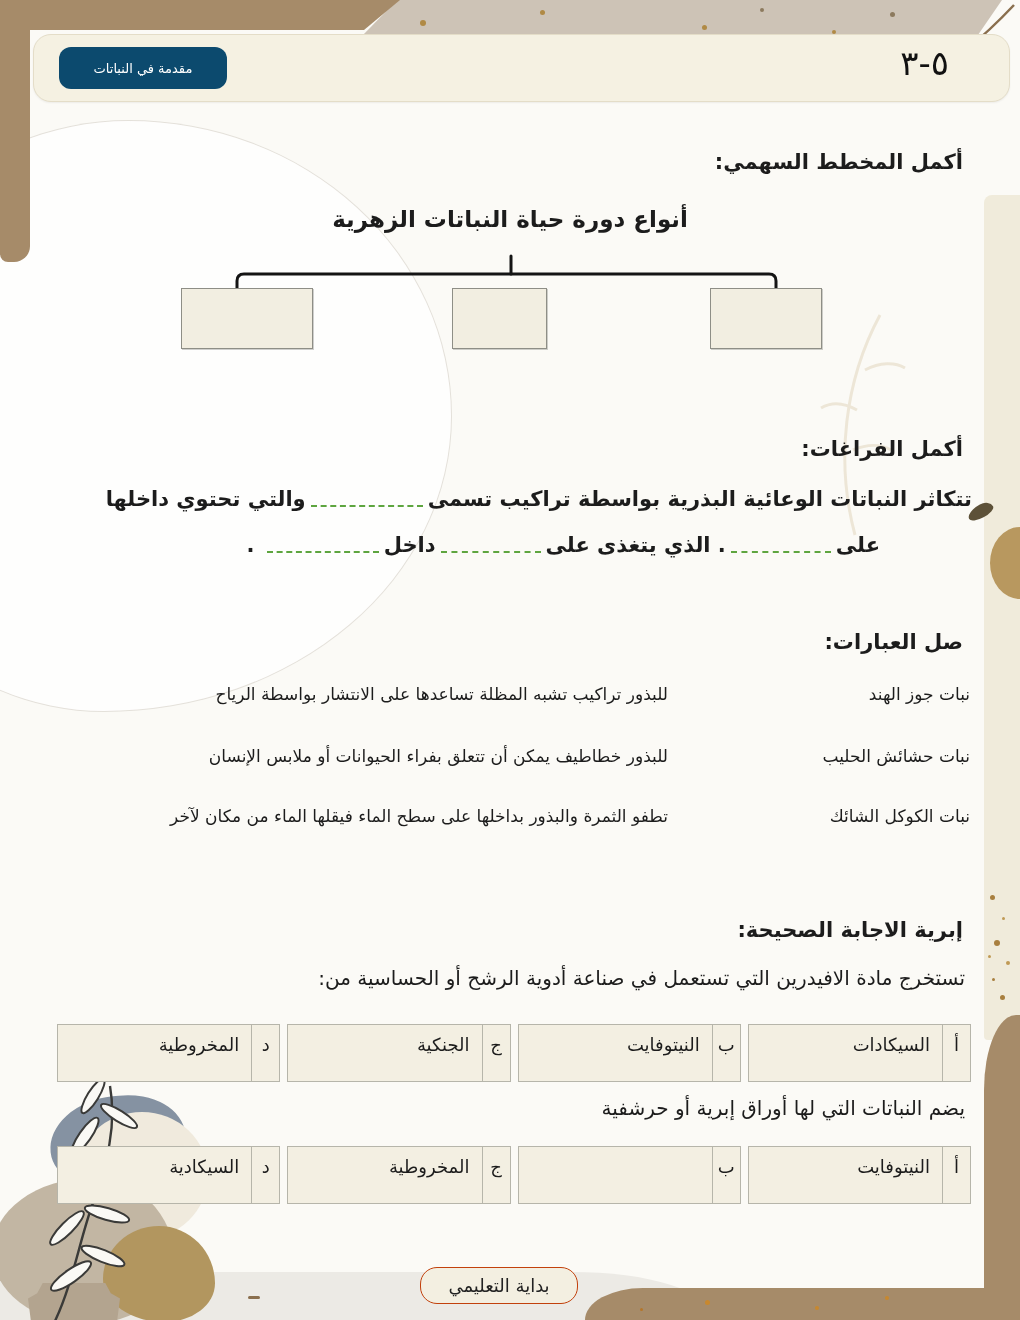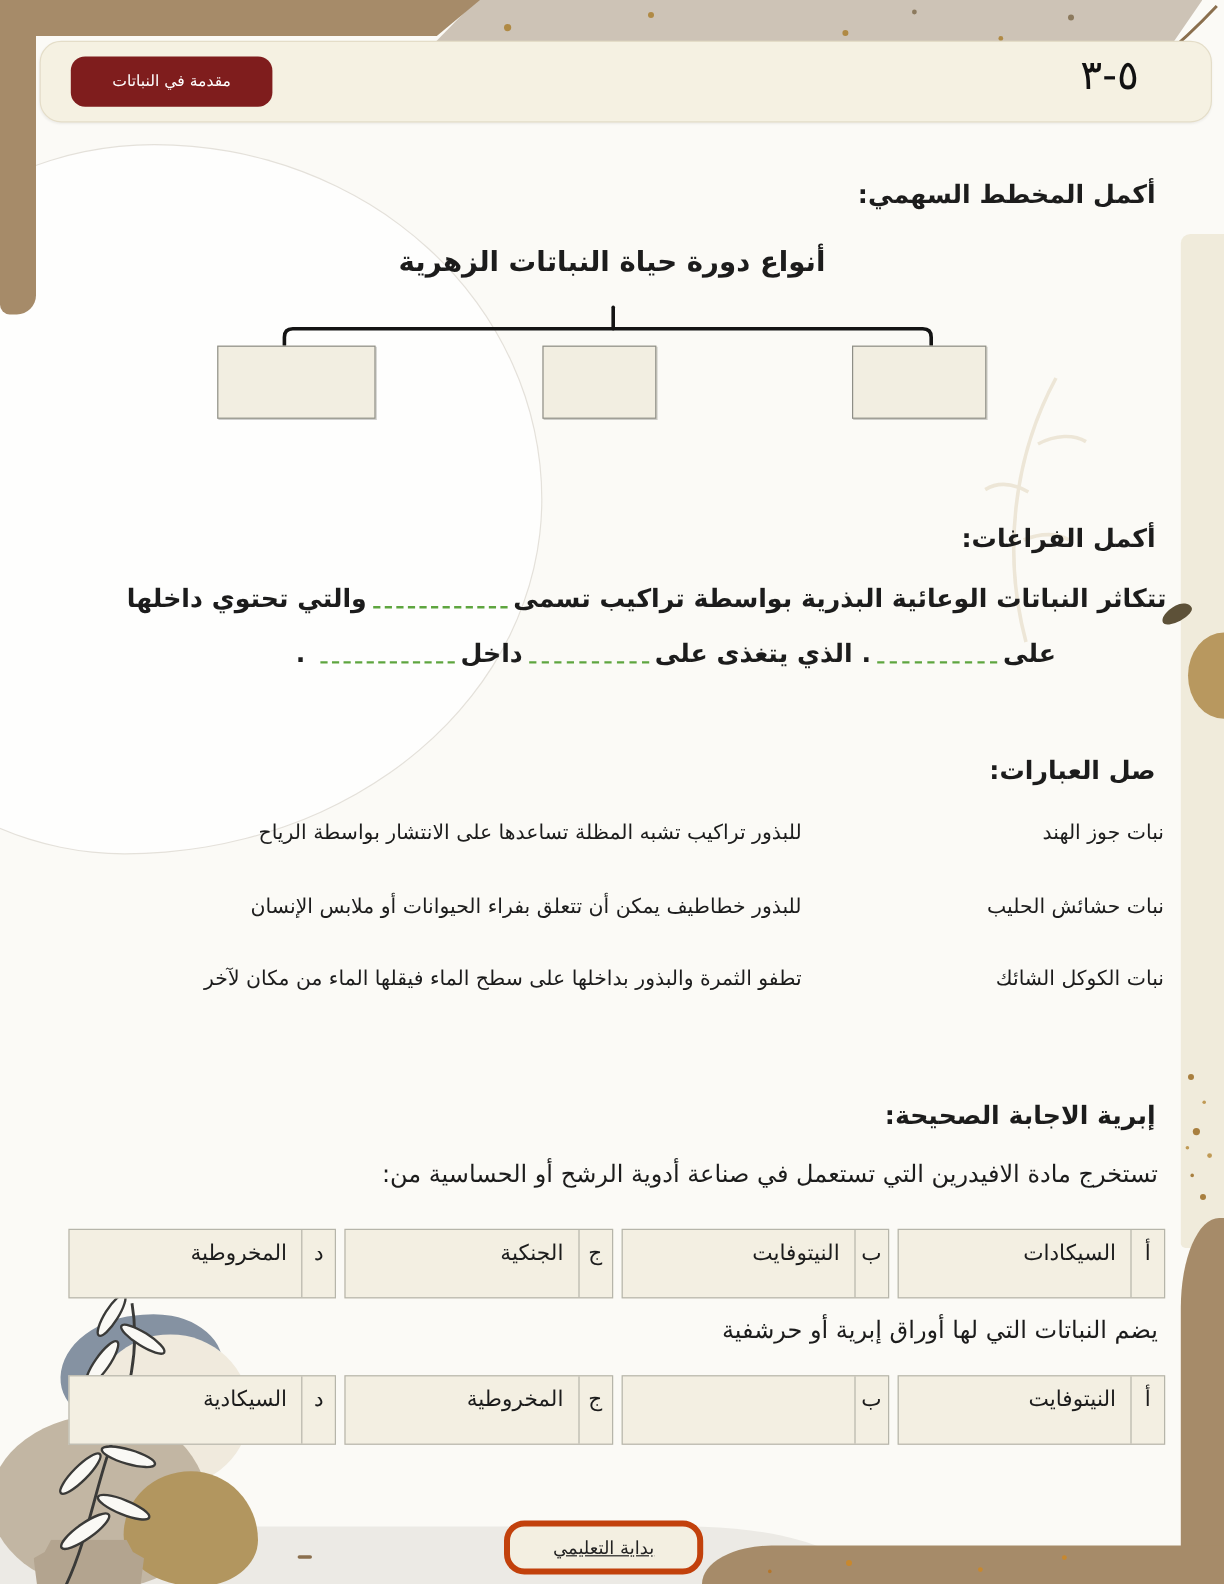--- a/index.html
+++ b/index.html
@@ -39,43 +39,43 @@
     border-radius:55% 45% 48% 52% / 50% 55% 45% 50%;}
   .bl-dark-arc{left:103px;top:1226px;width:112px;height:96px;background:#b2965f;
     border-radius:50% 50% 45% 55% / 55% 60% 40% 45%;}
   .bl-pot{left:28px;top:1283px;width:92px;height:37px;background:#b3a48f;
     clip-path:polygon(16% 0,84% 0,90% 28%,100% 42%,97% 100%,3% 100%,0 42%,10% 28%);}
   .branch-svg{left:25px;top:1078px;width:160px;height:245px;}
   .watermark-svg{right:95px;top:310px;width:140px;height:230px;opacity:.8;}
   
   .header-bar{left:33px;top:34px;width:975px;height:66px;background:#f5f1e2;
     border:1px solid #e4ddc8;border-radius:18px;box-shadow:0 1px 2px rgba(0,0,0,.06);}
-  .lesson-badge{position:absolute;left:25px;top:12px;width:168px;height:42px;background:#7f1d1d;
+  .lesson-badge{position:absolute;left:25px;top:12px;width:168px;height:42px;background:#0c4a6e;
     border-radius:12px;color:#ffffff;font-size:13px;display:flex;align-items:center;justify-content:center;}
   .section-number{position:absolute;right:60px;top:8px;font-size:34px;font-weight:normal;color:#111;}
   .page-title{position:absolute;left:185px;right:120px;top:13px;text-align:center;
     font-size:30px;font-weight:bold;color:#111;}
   
   .sec-heading{position:absolute;right:57px;font-size:21px;font-weight:bold;white-space:nowrap;}
   .root-label{left:0;right:0;top:206px;text-align:center;font-size:23px;font-weight:bold;}
   .bracket-svg{left:170px;top:248px;width:650px;height:105px;}
   .dbox{position:absolute;top:288px;height:59px;background:#f2eee1;border:1px solid #8e8e86;
     box-shadow:1px 1px 0 rgba(120,120,115,.35);}
   .fill-line{position:absolute;font-size:21px;font-weight:bold;white-space:nowrap;}
   .blank{display:inline-block;border-bottom:2px dashed #5ea53f;height:13px;margin:0 5px -1px 5px;}
   .m-row{position:absolute;left:0;right:0;height:30px;}
   .m-name{position:absolute;right:50px;font-size:17px;white-space:nowrap;}
   .m-desc{position:absolute;right:352px;font-size:17px;white-space:nowrap;}
   .q-text{position:absolute;right:55px;font-size:20px;white-space:nowrap;}
   .opt-table{position:absolute;left:57px;right:49px;height:58px;display:flex;gap:7px;}
   .opt-group{flex:1;display:flex;background:#f3efe2;border:1px solid #b6b5aa;box-sizing:border-box;}
   .opt-letter{width:27px;border-left:1px solid #b6b5aa;text-align:center;padding-top:9px;font-size:18px;}
   .opt-label{flex:1;text-align:right;padding:9px 12px 0 1px;font-size:18px;overflow:hidden;}
-  .footer-badge{left:420px;top:1267px;width:156px;height:35px;background:#f3efe1;border:5px solid #c2410c;
-    border-radius:17px;display:flex;align-items:center;justify-content:center;font-size:15px;color:#222;text-decoration:underline;}
+  .footer-badge{left:420px;top:1267px;width:156px;height:35px;background:#f3efe1;border:1px solid #c2410c;
+    border-radius:17px;display:flex;align-items:center;justify-content:center;font-size:18px;color:#222;}
 </style>
 </head>
 <body>
 
 <div id="page">
 
   <div class="abs blob-faint"></div>
 
   <div class="abs top-band">
     <div class="dot" style="left:90px;top:20px;width:6px;height:6px;background:#b08a45;"></div>

